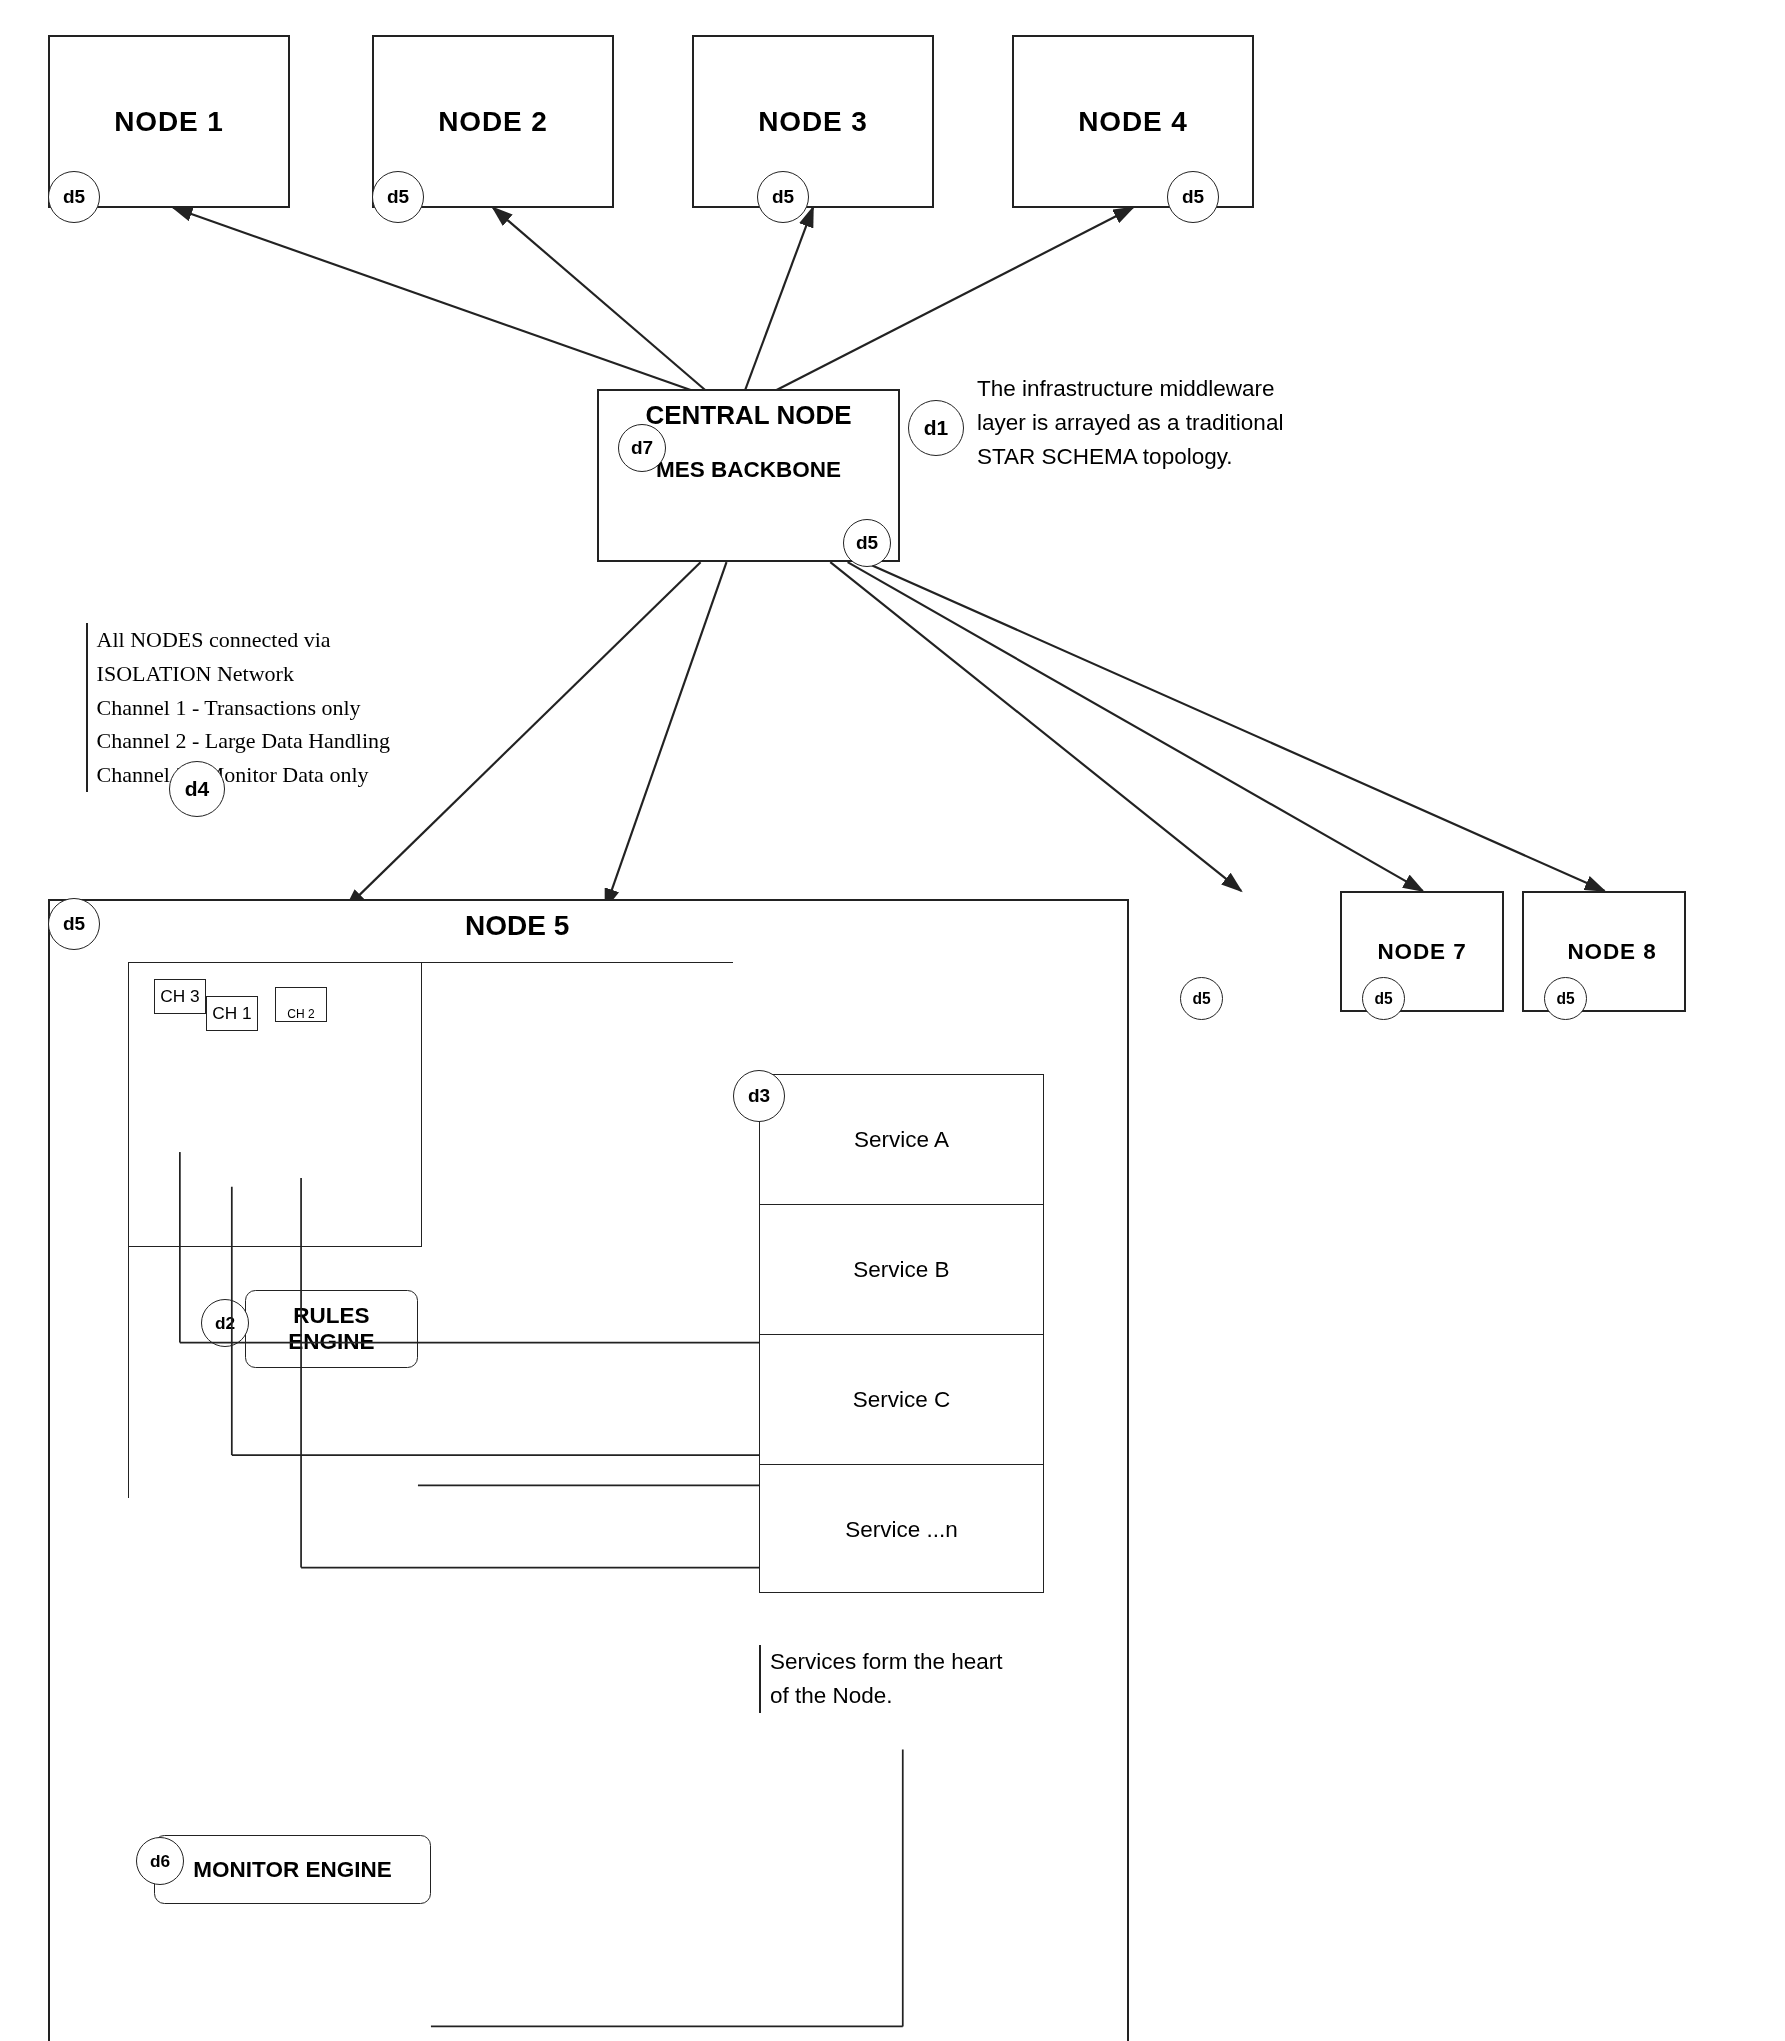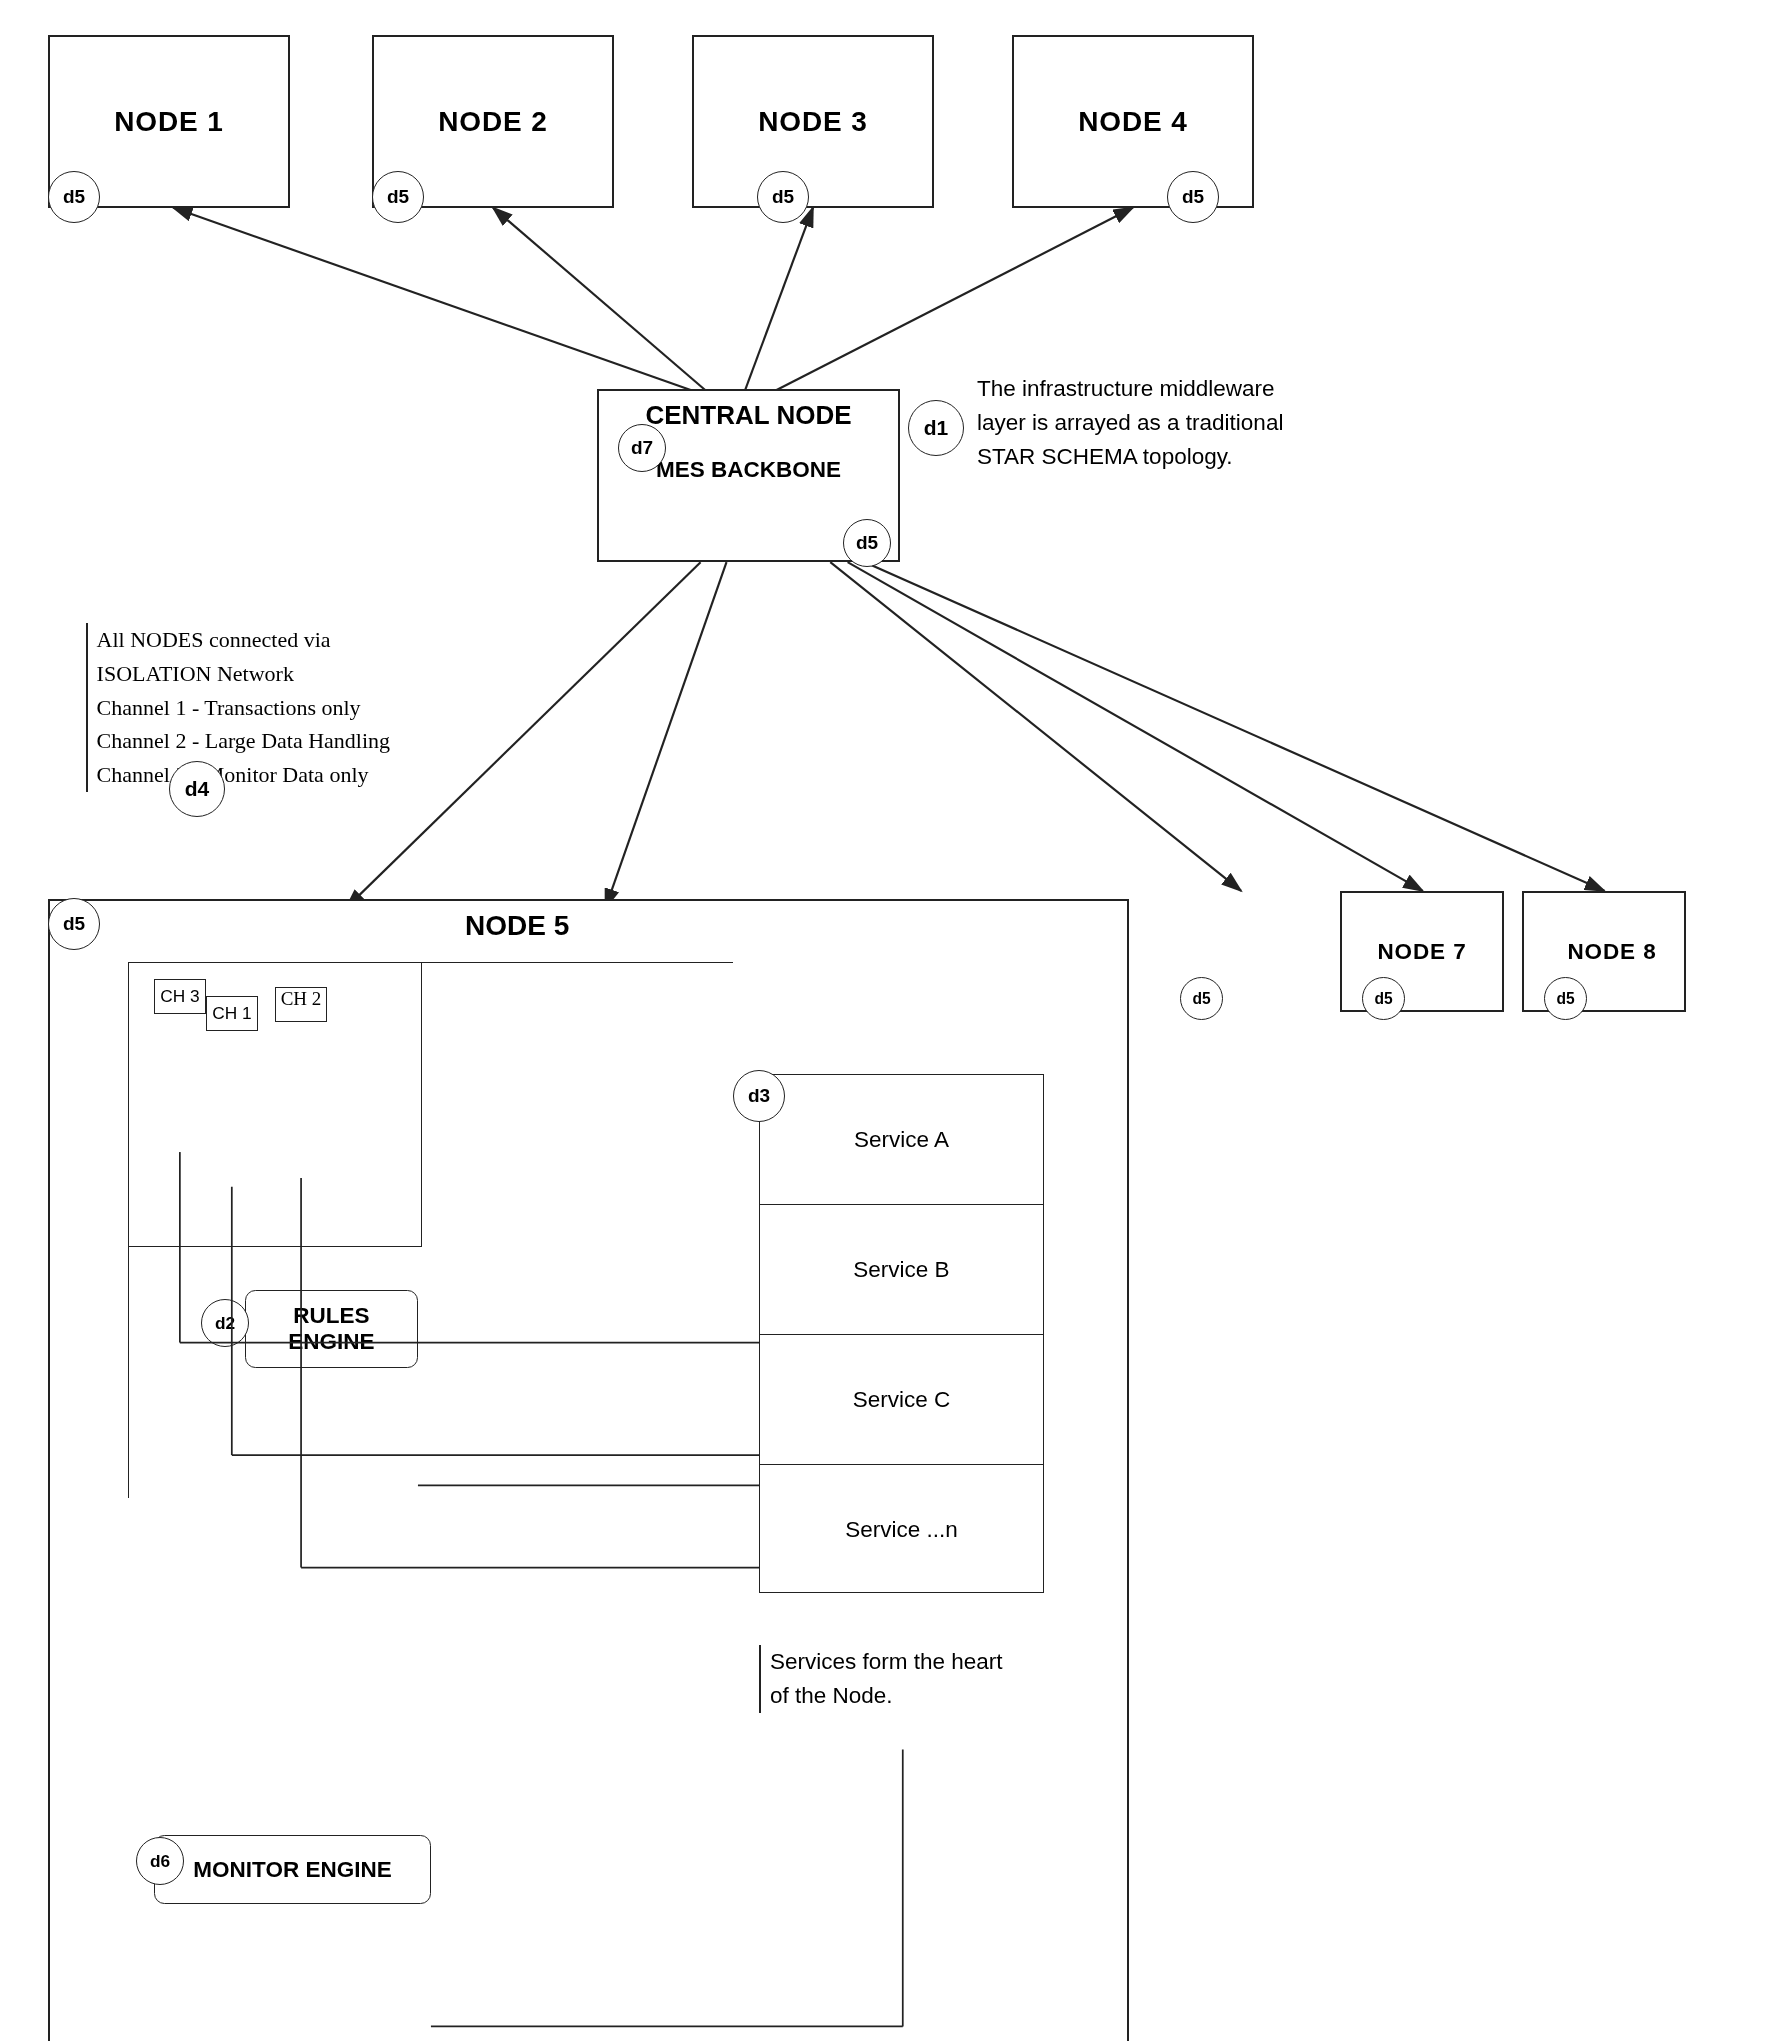--- a/index.html
+++ b/index.html
@@ -264,21 +264,21 @@
     <div style="position:absolute; top:8.6px; left:415px; font-size:28px; font-weight:bold;">NODE 5</div>
 
     <div class="channel-box" style="left:104px; top:78px; width:52px; height:35px; display:flex; align-items:center; justify-content:center; font-size:17.3px;">
       <span>CH 3</span>
     </div>
 
     <div class="channel-box" style="left:156px; top:95px; width:52px; height:35px; display:flex; align-items:center; justify-content:center; font-size:17.3px;">
       <span>CH 1</span>
     </div>
 
-    <div class="channel-box" style="left:225px; top:86px; width:52px; height:35px; display:flex; align-items:flex-start; justify-content:center; font-size:19px;font-family:Liberation Serif, serif;">
+    <div class="channel-box" style="left:225px; top:86px; width:52px; height:35px; display:flex; align-items:flex-end; justify-content:center; font-size:12px;">
       <span>CH 2</span>
     </div>
 
     <div style="position:absolute; left:78px; top:61px; width:605px; height:536px; border:1.7px solid #222; border-right:none; border-bottom:none;"></div>
     <div style="position:absolute; left:78px; top:61px; width:294px; height:285px; border-top:none; border-left:none; border:1.7px solid #222; border-top:none;"></div>
 
     <div class="rules-engine-box" style="left:195px; top:389px; width:173px; height:78px;">
       <span style="white-space:pre-line; text-align:center;">RULES
 ENGINE</span>
     </div>

